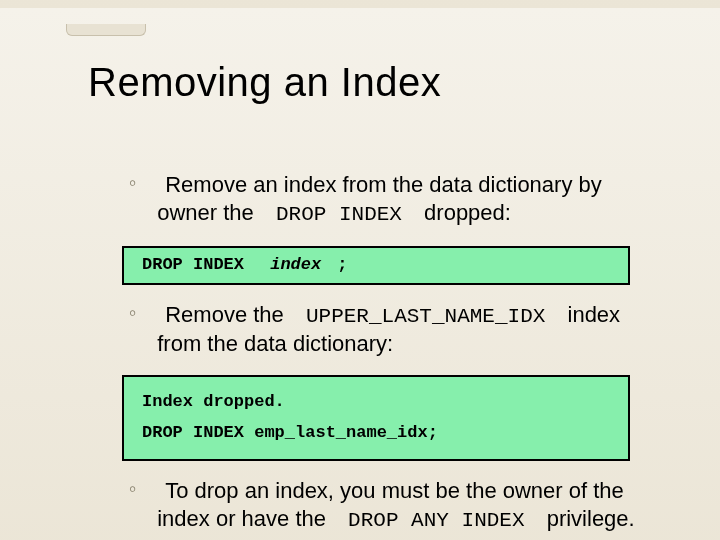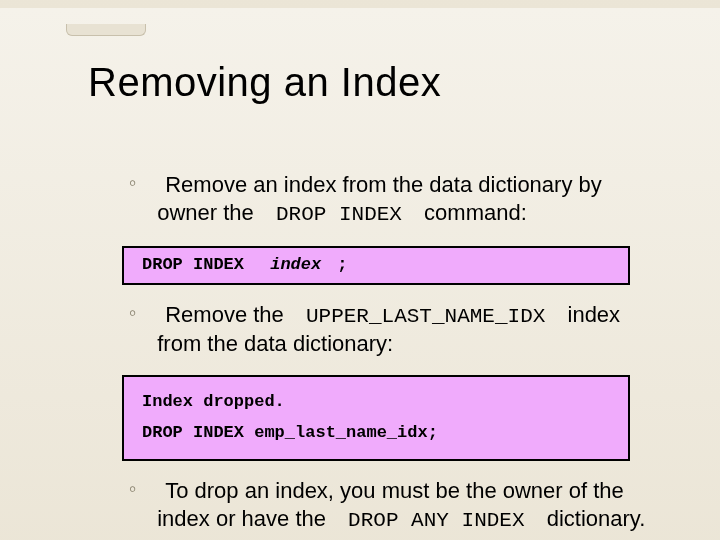--- a/index.html
+++ b/index.html
@@ -49,21 +49,21 @@
     color: #000;
     line-height: 1.25;
     flex: 1;
   }
   .code-inline {
     font-family: "Courier New", monospace;
     font-size: 21px;
   }
   .codebox {
     margin: 10px 42px 8px 42px;
-    background: #f0abfc;
+    background: #86efac;
     border: 2px solid #000;
     padding: 6px 10px;
     font-family: "Courier New", monospace;
     font-size: 17px;
     font-weight: bold;
     color: #000;
     line-height: 1.35;
   }
   .code-italic {
     font-style: italic;
@@ -73,21 +73,21 @@
 <body>
 
 <div class="tab"></div>
 
 <div class="content">
   <h1>Removing an Index</h1>
 
   <div class="bullet">
     <div class="bullet-marker">◦</div>
     <div class="bullet-text">
-      <span>Remove an index from the data dictionary by owner the </span><span class="code-inline">DROP INDEX</span><span> command:</span>
+      <span>Remove an index from the data dictionary by owner the </span><span class="code-inline">DROP INDEX</span><span> dropped:</span>
     </div>
   </div>
 
   <div class="codebox">
     <span>DROP INDEX </span><span class="code-italic">index</span><span>;</span>
   </div>
 
   <div class="bullet">
     <div class="bullet-marker">◦</div>
     <div class="bullet-text">
@@ -96,16 +96,16 @@
   </div>
 
   <div class="codebox">
     <div>Index dropped.</div>
     <div>DROP INDEX emp_last_name_idx;</div>
   </div>
 
   <div class="bullet">
     <div class="bullet-marker">◦</div>
     <div class="bullet-text">
-      <span>To drop an index, you must be the owner of the index or have the </span><span class="code-inline">DROP ANY INDEX</span><span> dictionary.</span>
+      <span>To drop an index, you must be the owner of the index or have the </span><span class="code-inline">DROP ANY INDEX</span><span> privilege.</span>
     </div>
   </div>
 </div>
 
 </body></html>

